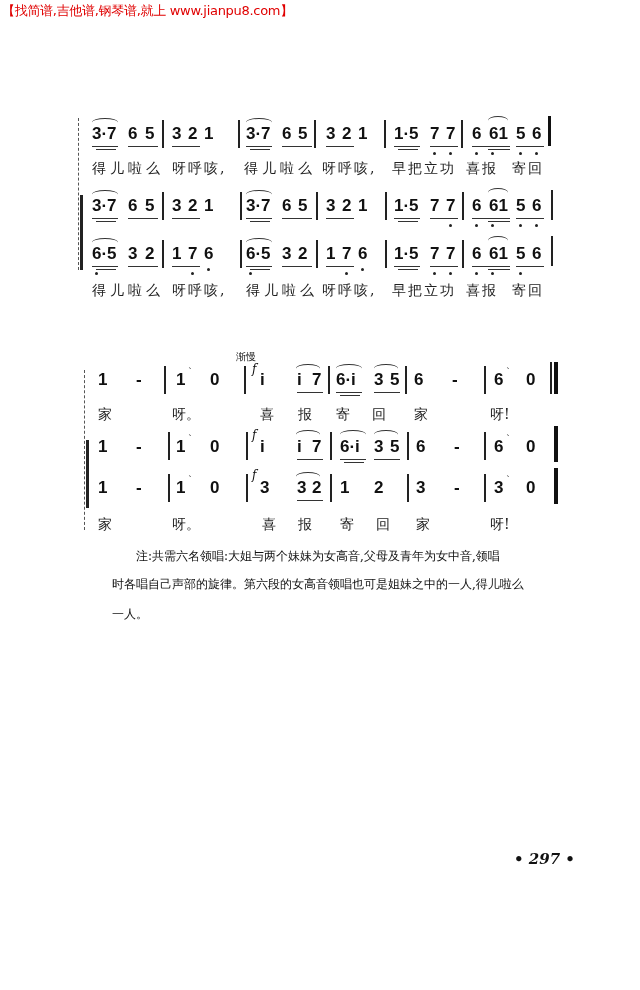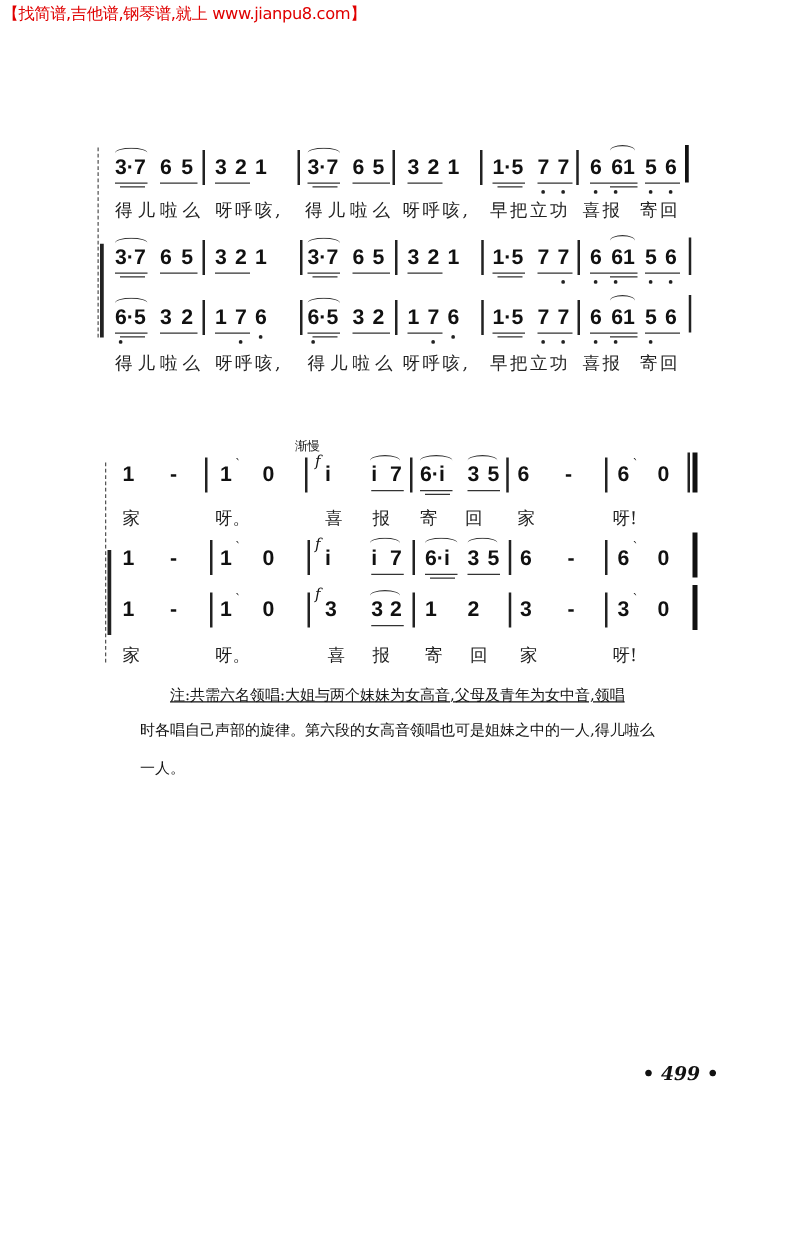--- a/index.html
+++ b/index.html
@@ -326,18 +326,18 @@
     <span class="lyr" style="left:262px;top:516px;">喜</span>
     <span class="lyr" style="left:298px;top:516px;">报</span>
     <span class="lyr" style="left:340px;top:516px;">寄</span>
     <span class="lyr" style="left:376px;top:516px;">回</span>
     <span class="lyr" style="left:416px;top:516px;">家</span>
     <span class="lyr" style="left:490px;top:516px;">呀!</span>
   </div>
 </div>
 
 <div>
-  <span class="note" style="left:136px;top:548px;text-decoration:underline;">注:共需六名领唱:大姐与两个妹妹为女高音,父母及青年为女中音,领唱</span>
+  <span class="note" style="left:136px;top:548px;">注:共需六名领唱:大姐与两个妹妹为女高音,父母及青年为女中音,领唱</span>
   <span class="note" style="left:112px;top:576px;">时各唱自己声部的旋律。第六段的女高音领唱也可是姐妹之中的一人,得儿啦么</span>
   <span class="note" style="left:112px;top:606px;">一人。</span>
 </div>
 
-<span class="pageno" style="left:514px;top:850px;">• 499 •</span>
+<span class="pageno" style="left:514px;top:850px;">• 297 •</span>
 
 </body></html>

